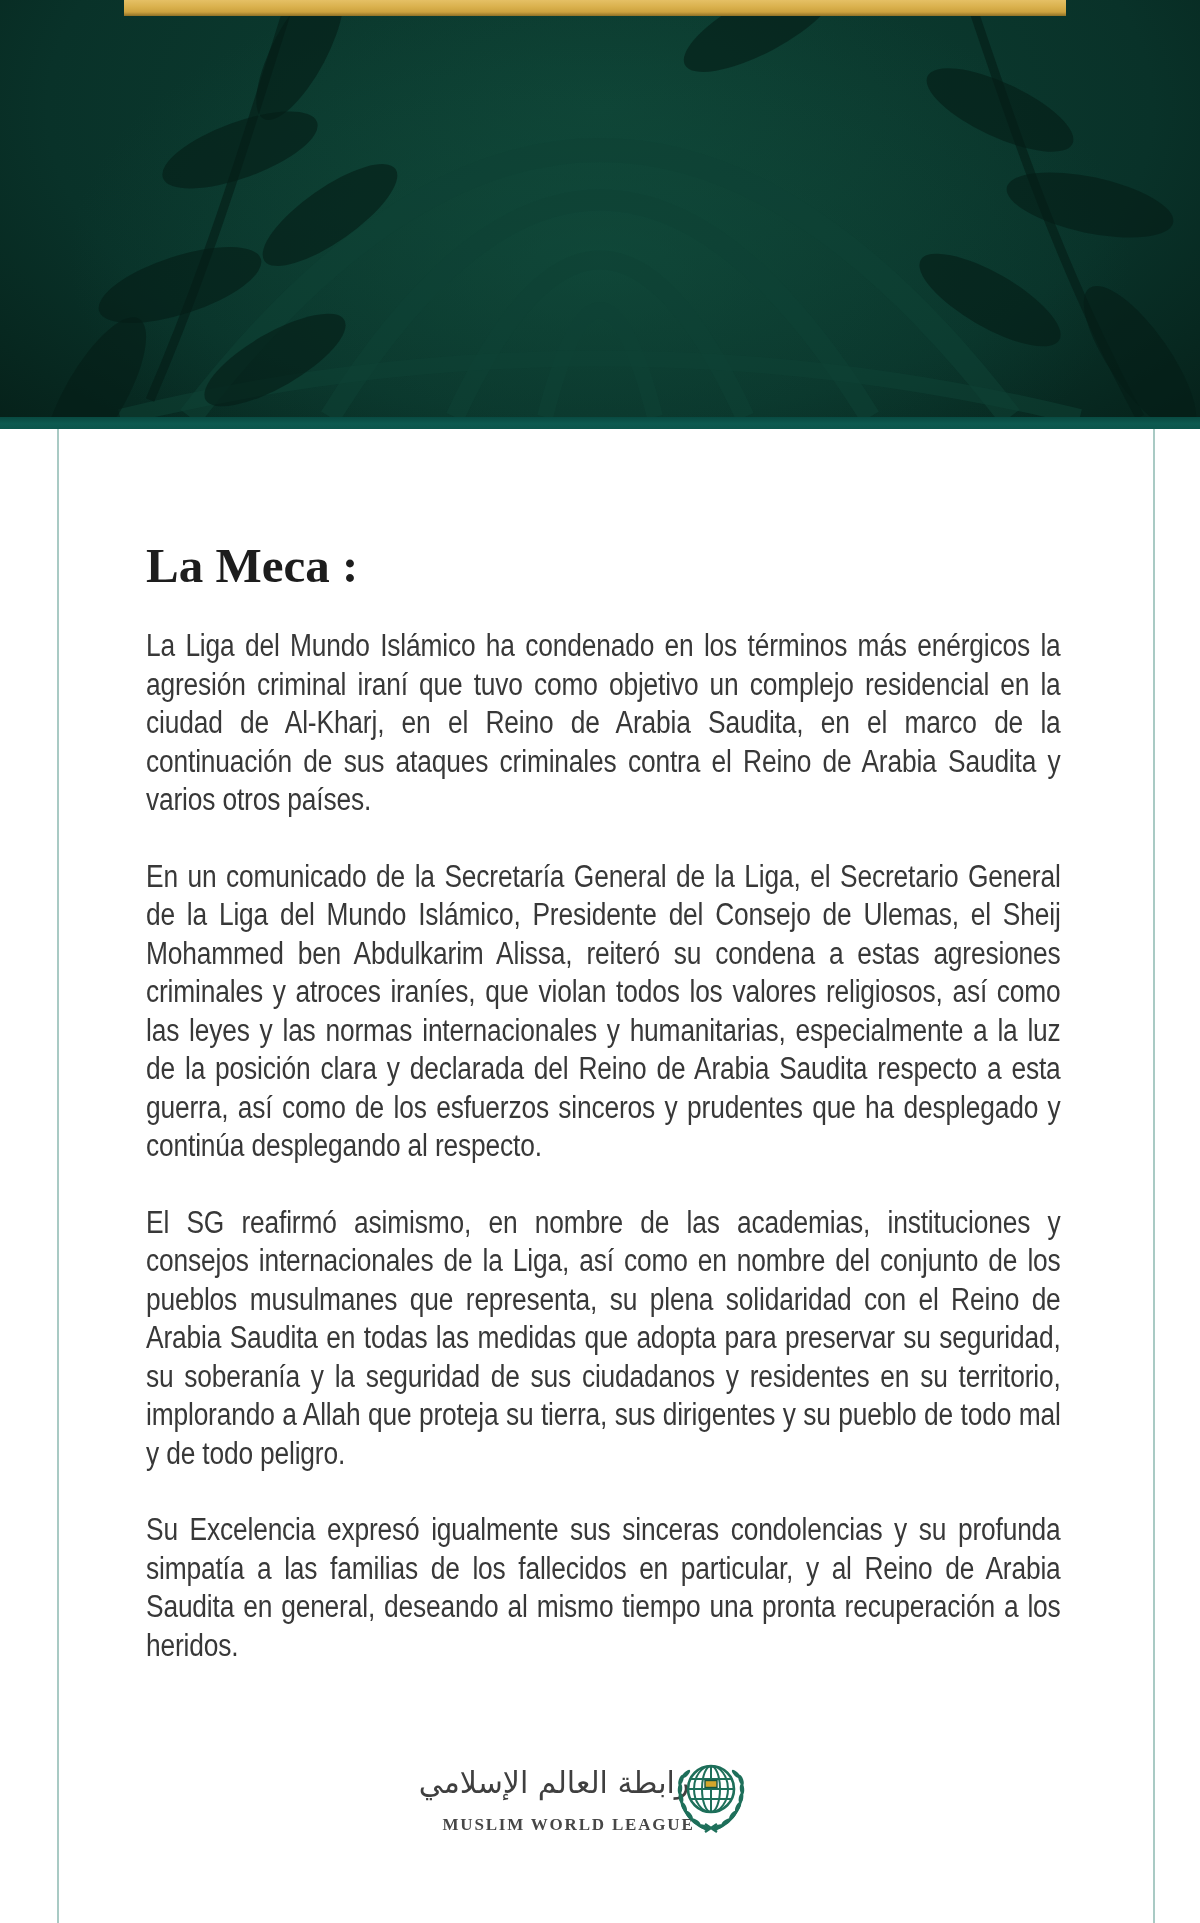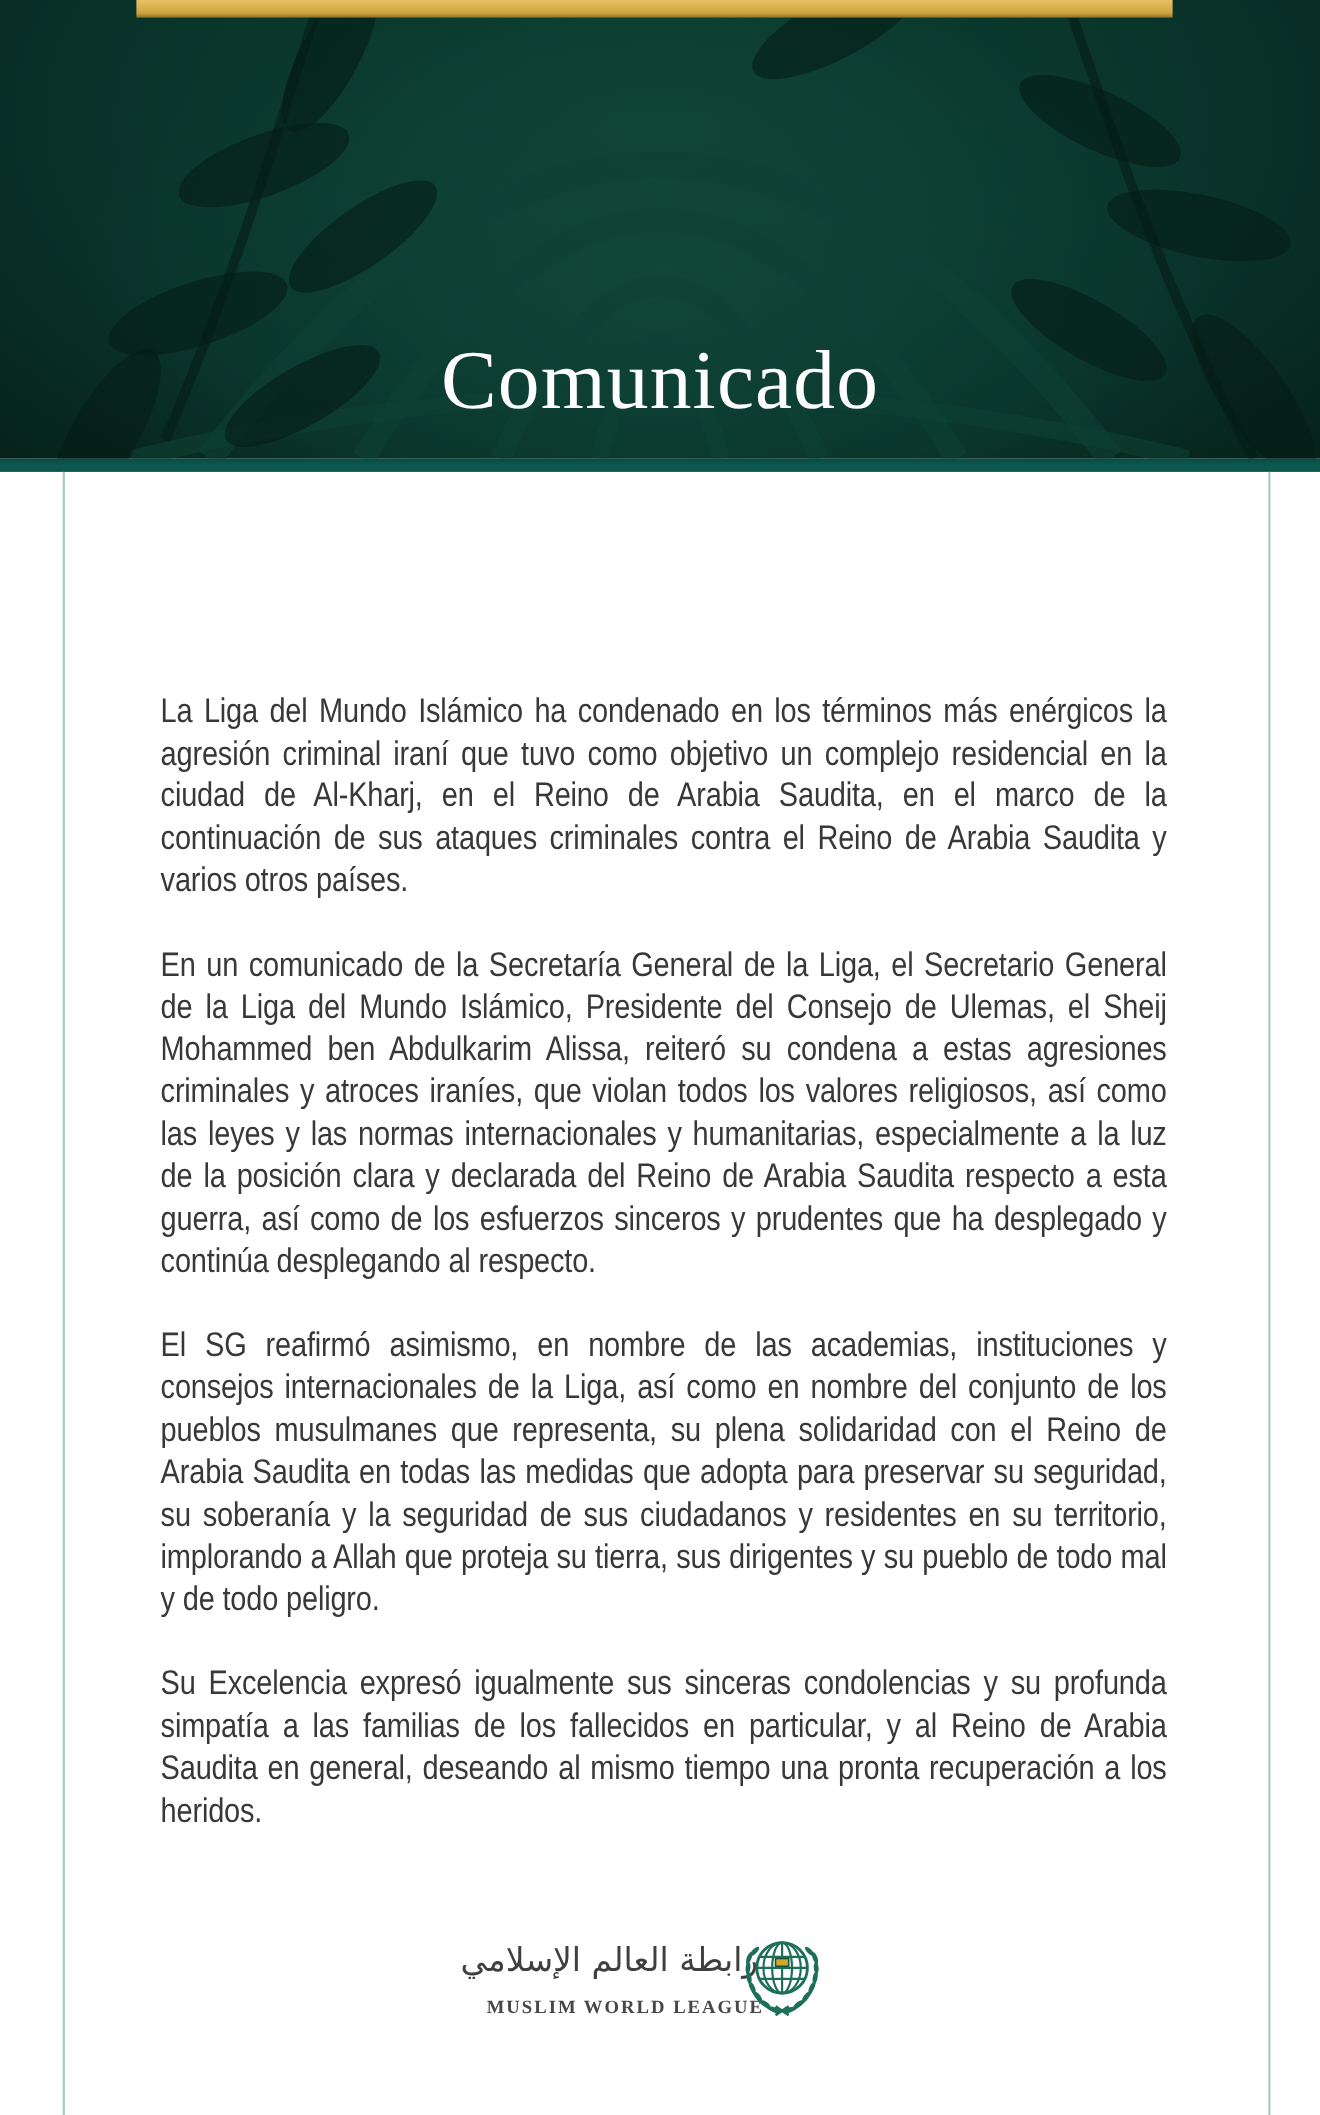--- a/index.html
+++ b/index.html
@@ -154,28 +154,28 @@
         <ellipse cx="760" cy="25" rx="85" ry="28" transform="rotate(-28 760 25)"></ellipse>
         <ellipse cx="1000" cy="110" rx="80" ry="27" transform="rotate(25 1000 110)"></ellipse>
         <ellipse cx="1090" cy="205" rx="85" ry="28" transform="rotate(12 1090 205)"></ellipse>
         <ellipse cx="990" cy="300" rx="80" ry="27" transform="rotate(30 990 300)"></ellipse>
         <ellipse cx="1140" cy="360" rx="88" ry="30" transform="rotate(55 1140 360)"></ellipse>
       </g>
     </svg>
 
     <div class="gold-bar"></div>
 
-    <div class="page-title">Comunicado</div>
   </div>
 
   <div class="teal-band"></div>
 
   <div class="vline left"></div>
   <div class="vline right"></div>
 
+  <div class="dateline">La Meca :</div>
 
   <div class="body-copy">
     <p>La Liga del Mundo Islámico ha condenado en los términos más enérgicos la agresión criminal iraní que tuvo como objetivo un complejo residencial en la ciudad de Al-Kharj, en el Reino de Arabia Saudita, en el marco de la continuación de sus ataques criminales contra el Reino de Arabia Saudita y varios otros países.</p>
     <p>En un comunicado de la Secretaría General de la Liga, el Secretario General de la Liga del Mundo Islámico, Presidente del Consejo de Ulemas, el Sheij Mohammed ben Abdulkarim Alissa, reiteró su condena a estas agresiones criminales y atroces iraníes, que violan todos los valores religiosos, así como las leyes y las normas internacionales y humanitarias, especialmente a la luz de la posición clara y declarada del Reino de Arabia Saudita respecto a esta guerra, así como de los esfuerzos sinceros y prudentes que ha desplegado y continúa desplegando al respecto.</p>
     <p>El SG reafirmó asimismo, en nombre de las academias, instituciones y consejos internacionales de la Liga, así como en nombre del conjunto de los pueblos musulmanes que representa, su plena solidaridad con el Reino de Arabia Saudita en todas las medidas que adopta para preservar su seguridad, su soberanía y la seguridad de sus ciudadanos y residentes en su territorio, implorando a Allah que proteja su tierra, sus dirigentes y su pueblo de todo mal y de todo peligro.</p>
     <p>Su Excelencia expresó igualmente sus sinceras condolencias y su profunda simpatía a las familias de los fallecidos en particular, y al Reino de Arabia Saudita en general, deseando al mismo tiempo una pronta recuperación a los heridos.</p>
   </div>
 
   <div class="logo">
     <div class="logo-text-col">

